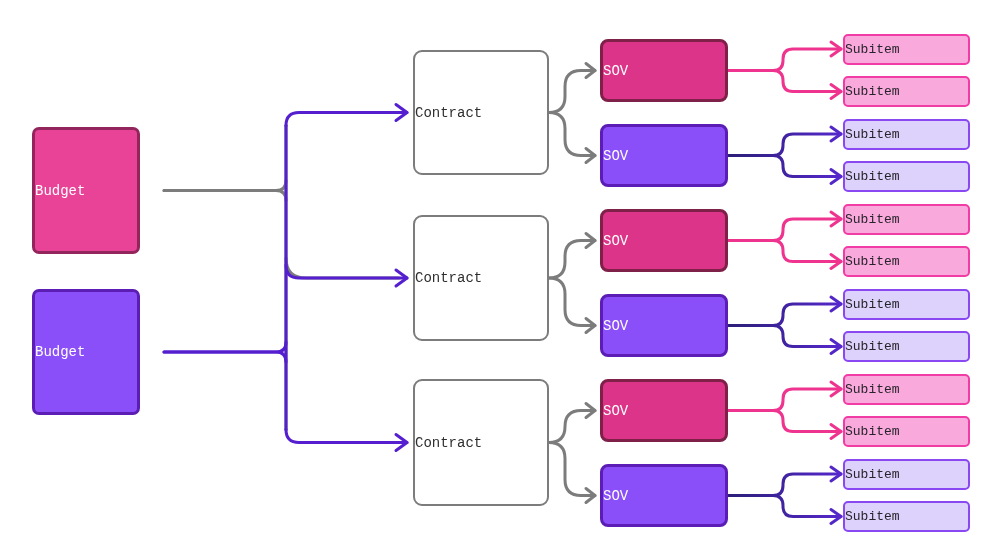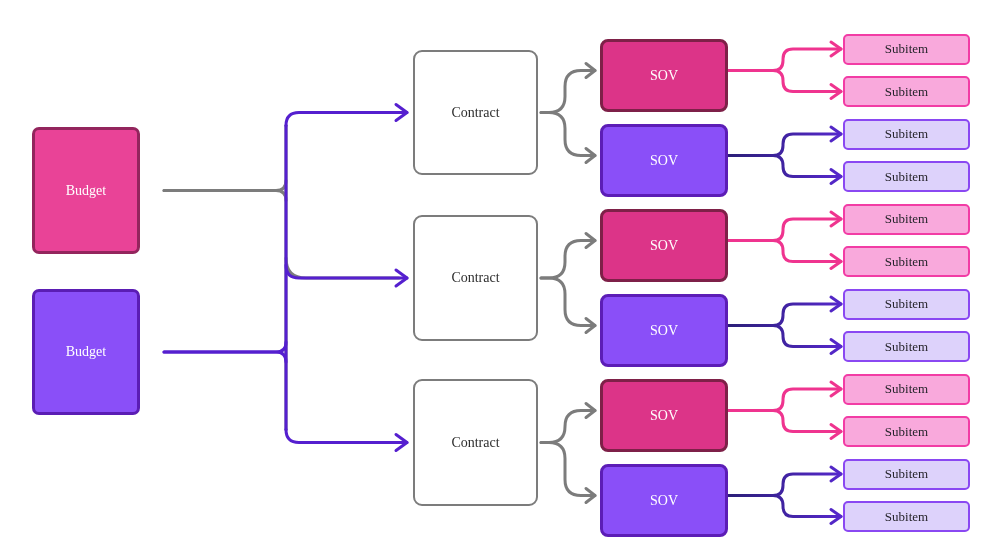--- a/index.html
+++ b/index.html
@@ -3,31 +3,31 @@
 <meta charset="utf-8">
 <style>
   html,body{margin:0;padding:0;background:#ffffff;}
   #canvas{
     position:relative;width:1000px;height:553px;background:#ffffff;
     font-family:"Liberation Sans",sans-serif;overflow:hidden;
   }
   #edges{position:absolute;left:0;top:0;}
   .node{
     position:absolute;box-sizing:border-box;
-    display:flex;align-items:center;justify-content:center;
-    font-family:Liberation Serif, serif;font-weight:500;
+    display:flex;align-items:center;
+    font-family:Liberation Mono, monospace;font-weight:500;
   }
   .budget{width:108px;height:127px;border-radius:7px;font-size:14px;color:#ffffff;}
   .budget.pink{background:#e94397;border:3px solid #93255d;}
   .budget.purple{background:#8a4ff8;border:3px solid #5b1db4;height:126px;}
   .contract{
-    width:125px;height:125px;border-radius:9px;background:#ffffff;
+    width:136px;height:125px;border-radius:9px;background:#ffffff;
     border:2.5px solid #7c7c7c;font-size:14px;color:#2e2e2e;font-weight:400;
   }
-  .sov{width:128px;height:73px;border-radius:8px;font-size:14px;color:#ffffff;}
+  .sov{width:128px;height:63px;border-radius:8px;font-size:14px;color:#ffffff;}
   .sov.pink{background:#dc3488;border:3px solid #7e2048;}
   .sov.purple{background:#8a4ff8;border:3px solid #5c1db6;}
   .subitem{width:127px;height:31px;border-radius:5px;font-size:13px;color:#26242b;font-weight:400;}
   .subitem.pink{background:#f9a9dc;border:2.5px solid #f23ca5;}
   .subitem.purple{background:#ddd2fb;border:2.5px solid #8a48f2;}
 </style>
 </head>
 <body>
 
 <div id="canvas">

